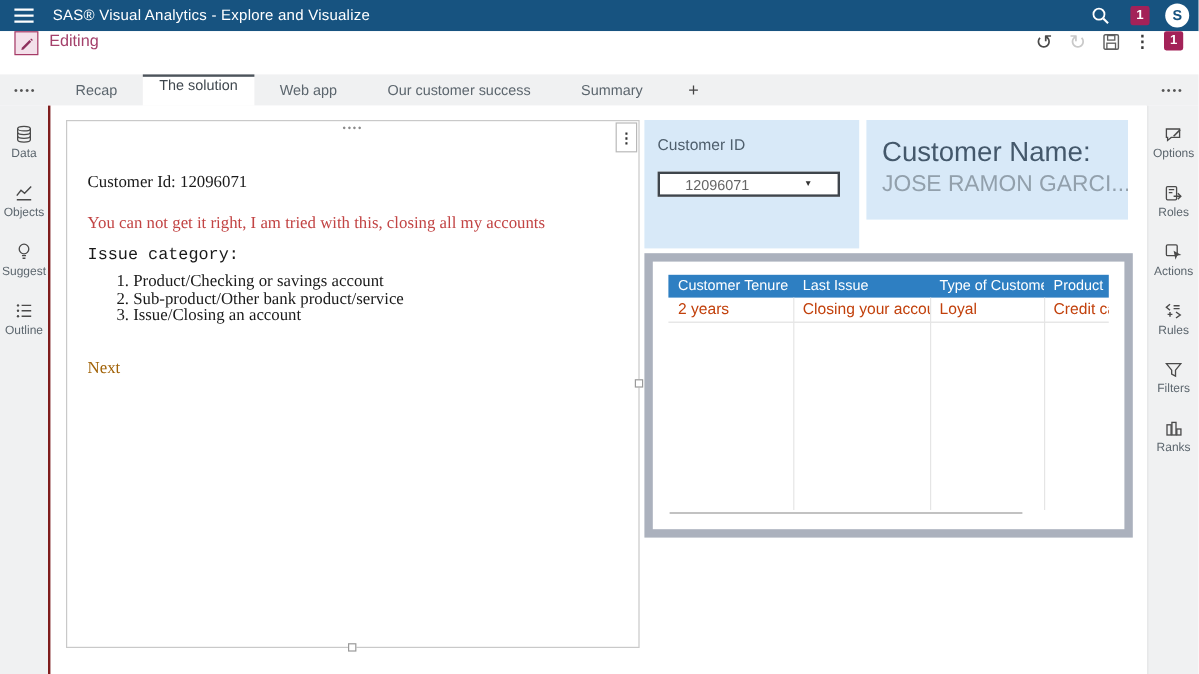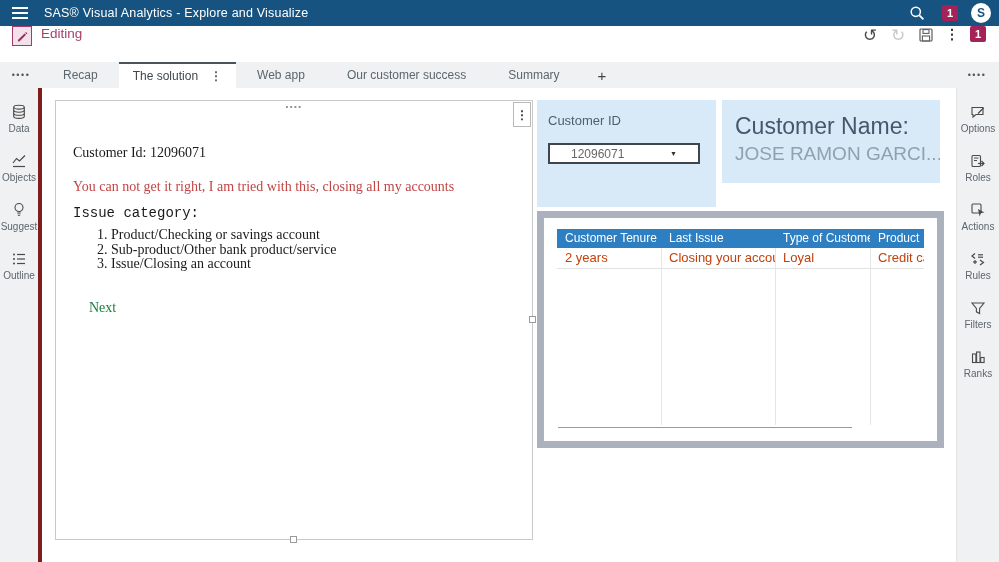--- a/index.html
+++ b/index.html
@@ -50,32 +50,32 @@
   }
   .dots-btn {
     width:42px; display:flex; align-items:center; justify-content:center;
     color:#555; font-size:9px; letter-spacing:1.5px; cursor:pointer;
   }
   .tab {
     display:flex; align-items:center; padding:0 21px; font-size:12px; color:#5C666E; cursor:pointer;
     white-space:nowrap;
   }
   .tab.active {
-    background:#fff; border-top:2px solid #4C545B; color:#3F474E; padding:0 14px; gap:12px;
+    background:#fff; border-top:2px solid #4C545B; color:#3F474E; padding:0 14px; gap:12px;flex-direction:column;
   }
   .tab-kebab { font-size:12px; color:#555; font-weight:bold; }
   .tab-add { display:flex; align-items:center; padding:0 17px; font-size:15px; color:#444; cursor:pointer; }
   .tabrow .spacer { flex:1; }
   .dots-right { width:44px; }
   
   .sidebar {
     position:absolute; top:88px; bottom:0; width:42px; background:#F0F1F2;
     display:flex; flex-direction:column; align-items:center; padding-top:6px;
   }
-  .sidebar.left { left:0; border-right:4px solid #7f1d1d; }
+  .sidebar.left { left:0; border-right:2px solid #7f1d1d; }
   .sidebar.right { right:0; width:43px; border-left:1px solid #E4E5E7; }
   .side-item {
     height:49px; width:100%; display:flex; flex-direction:column; align-items:center;
     justify-content:center; gap:3px; color:#5C666E; font-size:10px; cursor:pointer;
   }
   .side-item svg { display:block; }
   
   .main { position:absolute; left:43px; right:44px; top:88px; bottom:0; background:#fff; }
   
   .canvas {
@@ -89,21 +89,21 @@
   .canvas-kebab {
     position:absolute; top:1px; right:1px; width:18px; height:25px;
     border:1px solid #B9B9B9; background:#fff; display:flex; align-items:center;
     justify-content:center; font-size:12px; font-weight:bold; color:#333; cursor:pointer;
   }
   .serif { font-family:"Liberation Serif", serif; font-size:14px; color:#1a1a1a; }
   .c-line1 { position:absolute; left:17px; top:44px; }
   .c-line2 { position:absolute; left:17px; top:78px; color:#C24444; }
   .c-line3 { position:absolute; left:17px; top:104px;font-family:Liberation Mono, monospace; }
   .c-list { position:absolute; left:17px; top:127px; padding-left:38px; line-height:14.5px; }
-  .c-next { position:absolute; left:17px; top:199px; color:#15803d; cursor:pointer;margin-left:16px; }
+  .c-next { position:absolute; left:17px; top:199px; color:#a16207; cursor:pointer; }
   .handle {
     position:absolute; width:7px; height:7px; background:#fff; border:1px solid #9a9a9a; cursor:pointer;
   }
   .handle.r { right:-4px; top:50%; margin-top:-4px; }
   .handle.b { bottom:-4px; left:50%; margin-left:-4px; }
   
   .panel-id { position:absolute; left:494px; top:12px; width:179px; height:107px; background:#D8E9F8; }
   .panel-id .lbl { position:absolute; left:11px; top:13px; font-size:13px; color:#4F5F6D; }
   .dropdown {
     position:absolute; left:11px; top:43px; width:152px; height:21px; background:#fff;

